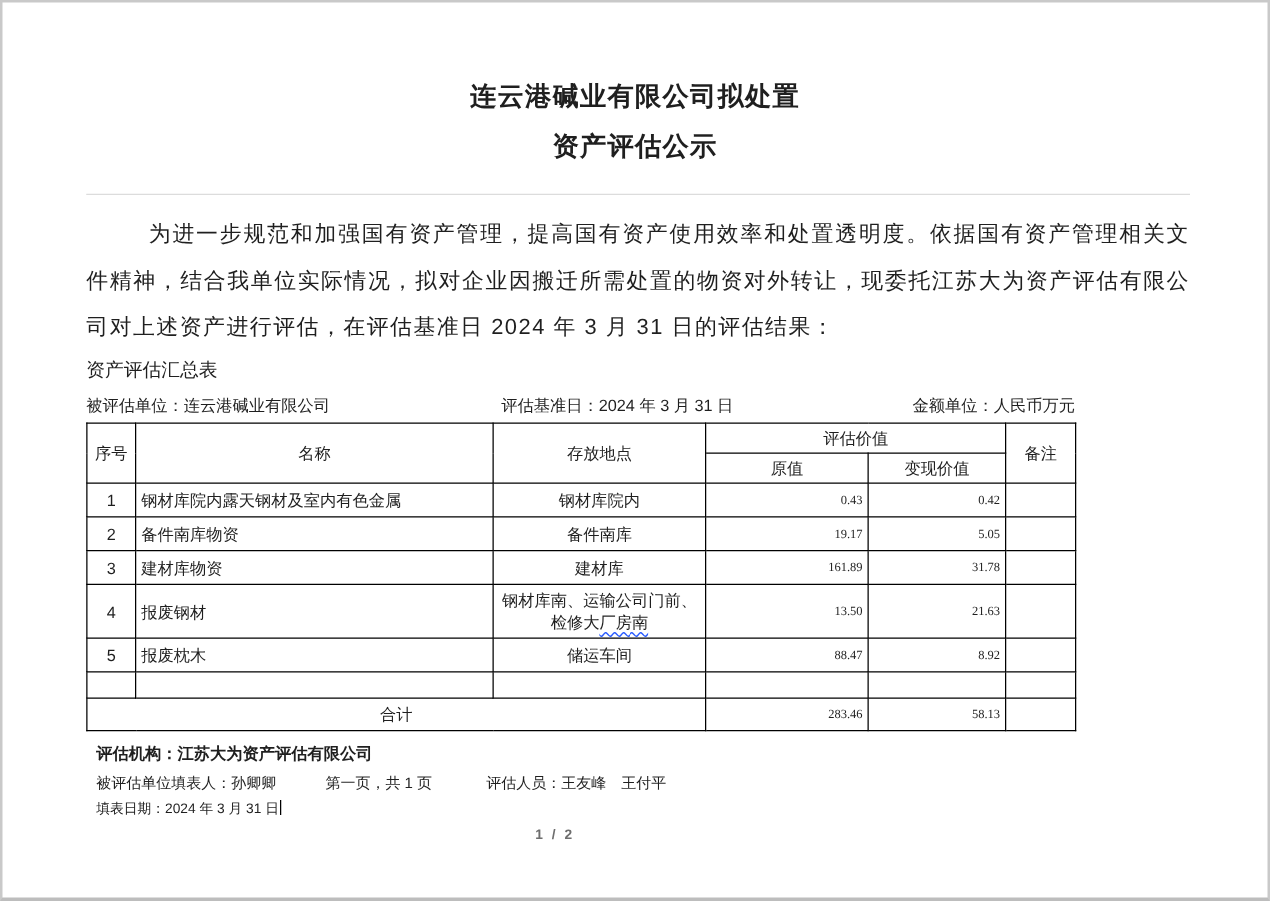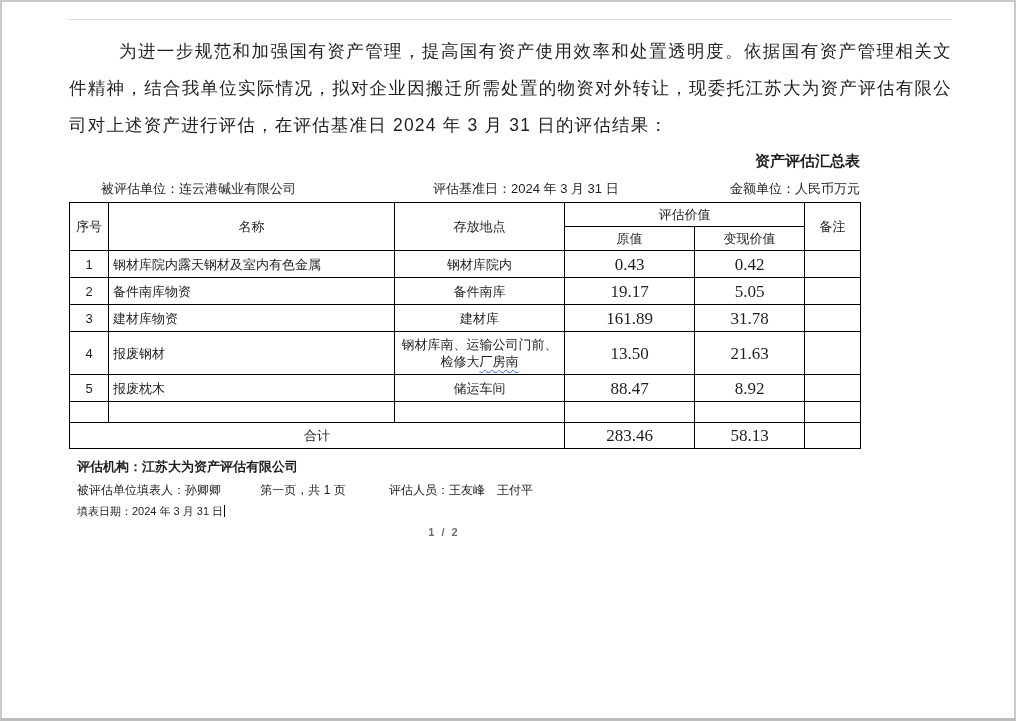--- a/index.html
+++ b/index.html
@@ -15,24 +15,24 @@
   .doc-title { text-align:center; font-size:21px; font-weight:bold; line-height:40px; letter-spacing:1px; }
 
   .divider { width:883px; height:1px; background:#dcdcdc; margin:17px 0 0 67px; }
 
   .body-par {
     width:883px; margin:13px 0 0 67px;
     font-size:17.5px; line-height:37px; letter-spacing:1.2px;
     text-align:justify; text-indent:50px;
   }
 
-  .tbl-title { width:791px; margin:6px 0 0 67px; text-align:right; font-size:15px; font-weight:bold; line-height:22px; }
+  .tbl-title { width:791px; margin:6px 0 0 67px; text-align:left; font-size:15px; font-weight:normal; line-height:22px; }
 
   .tbl-meta { width:791px; margin:9px 0 5px 67px; display:flex; font-size:13px; line-height:16px; }
-  .meta-left { width:332px;margin-left:32px; }
+  .meta-left { width:332px; }
   .meta-mid  { flex:1; }
   .meta-right{ text-align:right; }
 
   table { border-collapse:collapse; table-layout:fixed; width:791px; margin-left:67px; font-size:13px; }
   th, td {
     border:1px solid #000; font-weight:normal; text-align:center;
     vertical-align:middle; padding:1px 4px; overflow:hidden; line-height:17px;
   }
   col.c-seq  { width:39px; }
   col.c-name { width:286px; }
@@ -41,21 +41,21 @@
   col.c-real { width:110px; }
   col.c-note { width:56px; }
 
   tr.h-row  { height:24px; }
   tr.d-row  { height:27px; }
   tr.d-row-tall { height:43px; }
   tr.d-row-empty { height:21px; }
   tr.t-row  { height:26px; }
 
   td.cell-name { text-align:left; padding-left:4px; }
-  td.num { font-family:"Liberation Serif", serif; font-size:17px; }
+  td.num { font-family:"Liberation Serif", serif; font-size:10px;text-align:right; }
 
   .squiggle {
     text-decoration:underline; text-decoration-style:wavy; text-decoration-color:#2a5cff;
     text-decoration-thickness:1px; text-underline-offset:3px; text-decoration-skip-ink:none;
   }
 
   .footer { margin:10px 0 0 75px; }
   .agency-line { font-size:13px; font-weight:bold; line-height:16px; }
   .filler-line { font-size:12px; margin-top:8px; line-height:14px; }
   .filler-line .sp1 { margin-right:36px; }
@@ -66,20 +66,24 @@
   .page-indicator {
     width:884px; text-align:center; margin-top:8px;
     font-size:11px; font-weight:bold; color:#6e6e6e; letter-spacing:2px;
   }
 </style>
 </head>
 <body>
 
 <div class="frame">
 
+  <div class="title-block">
+    <div class="doc-title">连云港碱业有限公司拟处置</div>
+    <div class="doc-title">资产评估公示</div>
+  </div>
 
   <div class="divider"></div>
 
   <p class="body-par">为进一步规范和加强国有资产管理，提高国有资产使用效率和处置透明度。依据国有资产管理相关文件精神，结合我单位实际情况，拟对企业因搬迁所需处置的物资对外转让，现委托江苏大为资产评估有限公司对上述资产进行评估，在评估基准日 2024 年 3 月 31 日的评估结果：</p>
 
   <div class="tbl-title">资产评估汇总表</div>
 
   <div class="tbl-meta">
     <span class="meta-left">被评估单位：连云港碱业有限公司</span>
     <span class="meta-mid">评估基准日：2024 年 3 月 31 日</span>

